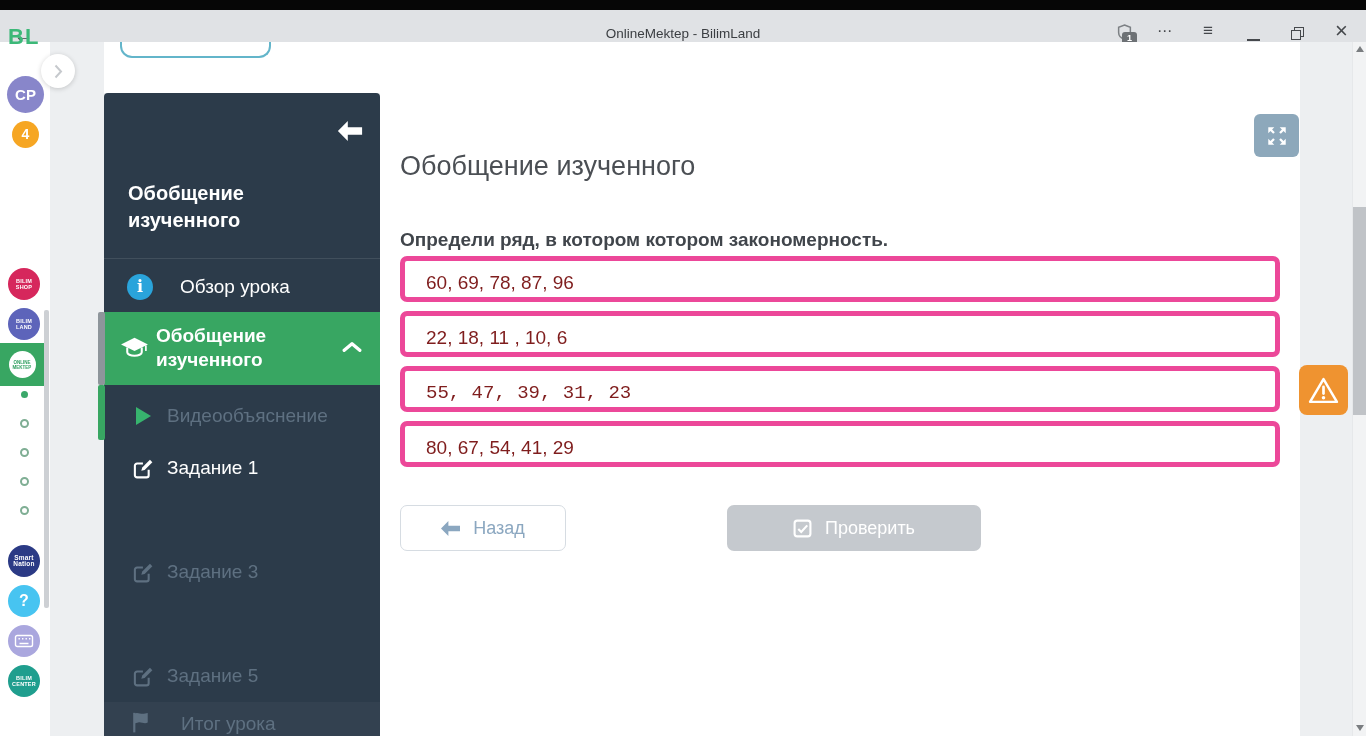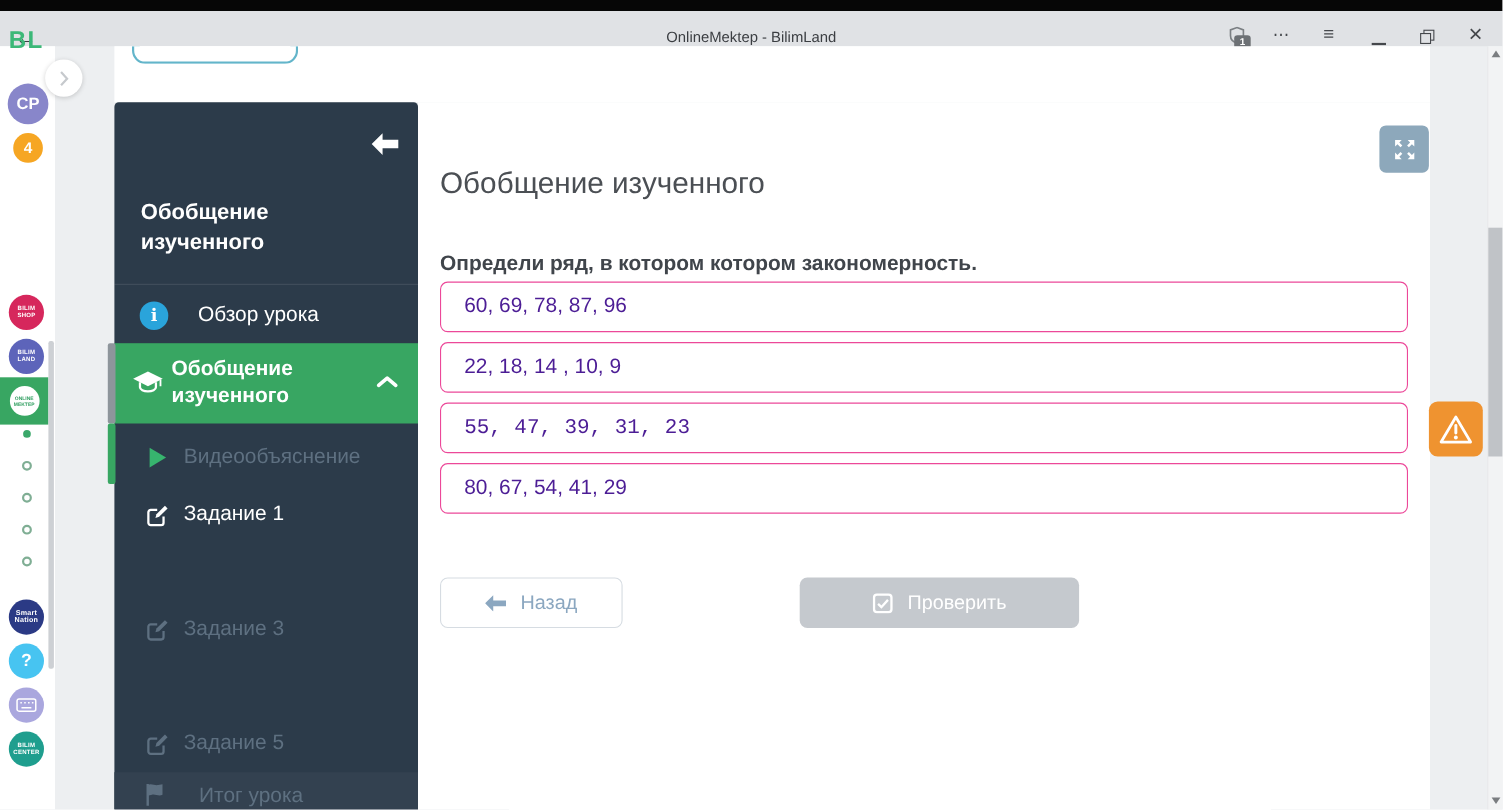--- a/index.html
+++ b/index.html
@@ -74,23 +74,23 @@
   .edit-ic { position:absolute; left:28px; top:15px; }
   .sb-footer { position:absolute; left:0; top:609px; width:276px; height:34px; background:#334150; }
   .flag-ic { position:absolute; left:26px; top:9px; }
   .sb-footer-label { position:absolute; left:77px; top:11px; font-size:19px; color:#5e7081; }
 
   
   .content { left:380px; top:93px; width:920px; height:643px; background:#fff; }
   .fs-btn { position:absolute; left:874px; top:21px; width:45px; height:43px; background:#8da8bb; border-radius:6px; display:flex; align-items:center; justify-content:center; }
   .c-title { position:absolute; left:20px; top:58px; font-size:27px; color:#4b4f54; }
   .c-question { position:absolute; left:20px; top:136px; font-size:19px; font-weight:bold; color:#40454b; }
-  .opt { position:absolute; left:20px; width:880px; height:46px; background:#fff; border:1px solid #ec4899; border-radius:7px; font-size:19px; color:#4c1d95; line-height:44px; padding-left:21px; }
+  .opt { position:absolute; left:20px; width:880px; height:46px; background:#fff; border:5px solid #ec4899; border-radius:7px; font-size:19px; color:#7f1d1d; line-height:44px; padding-left:21px; }
   .opt1 { top:163px; } .opt2 { top:218px; } .opt3 { top:273px;font-family:Liberation Mono, monospace; } .opt4 { top:328px; }
-  .btn { position:absolute; top:432px; height:46px; border-radius:7px; display:flex; align-items:center; justify-content:center; gap:13px; font-size:18px; }
+  .btn { position:absolute; top:412px; height:46px; border-radius:7px; display:flex; align-items:center; justify-content:center; gap:13px; font-size:18px; }
   .btn-back { left:20px; width:166px; background:#fff; border:1px solid #d6dce2; color:#8ba7c0; }
   .btn-check { left:347px; width:254px; background:#c5c9ce; color:#ffffff; border:none; }
 
   
   .warn-btn { left:1299px; top:365px; width:49px; height:50px; background:#ef9330; border-radius:8px; display:flex; align-items:center; justify-content:center; z-index:7; }
   .scrollbar { left:1352px; top:42px; width:14px; height:694px; background:#f2f3f4; border-left:1px solid #e6e8ea; }
   .scroll-up { position:absolute; left:3px; top:4px; width:0; height:0; border-left:4px solid transparent; border-right:4px solid transparent; border-bottom:6px solid #7a7d80; }
   .scroll-thumb { position:absolute; left:0; top:165px; width:13px; height:208px; background:#c0c3c7; }
   .scroll-down { position:absolute; left:3px; top:683px; width:0; height:0; border-left:4px solid transparent; border-right:4px solid transparent; border-top:6px solid #7a7d80; }
 </style>
@@ -219,21 +219,21 @@
         <path d="M3 3 L8.5 3 L6.5 5 L9 7.5 L7.5 9 L5 6.5 L3 8.5 Z"></path>
         <path d="M3 3 L8.5 3 L6.5 5 L9 7.5 L7.5 9 L5 6.5 L3 8.5 Z" transform="rotate(90 11 11)"></path>
         <path d="M3 3 L8.5 3 L6.5 5 L9 7.5 L7.5 9 L5 6.5 L3 8.5 Z" transform="rotate(180 11 11)"></path>
         <path d="M3 3 L8.5 3 L6.5 5 L9 7.5 L7.5 9 L5 6.5 L3 8.5 Z" transform="rotate(270 11 11)"></path>
       </g>
     </svg>
   </div>
   <div class="c-title">Обобщение изученного</div>
   <div class="c-question">Определи ряд, в котором котором закономерность.</div>
   <div class="opt opt1">60, 69, 78, 87, 96</div>
-  <div class="opt opt2">22, 18, 14 , 10, 9</div>
+  <div class="opt opt2">22, 18, 11 , 10, 6</div>
   <div class="opt opt3">55, 47, 39, 31, 23</div>
   <div class="opt opt4">80, 67, 54, 41, 29</div>
 
   <div class="btn btn-back">
     <svg width="19" height="15" viewBox="0 0 18 14">
         <path d="M7 0 L0 7 L7 14 V9.5 H18 V4.5 H7 Z" fill="#8ba7c0"></path>
       </svg>
     <span>Назад</span>
   </div>
   <div class="btn btn-check">

